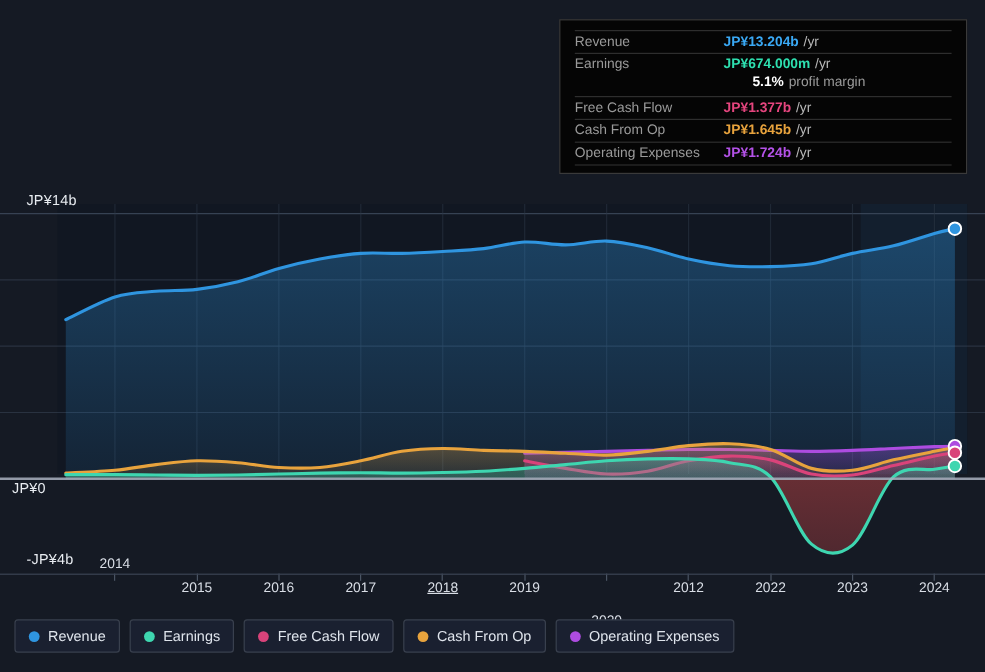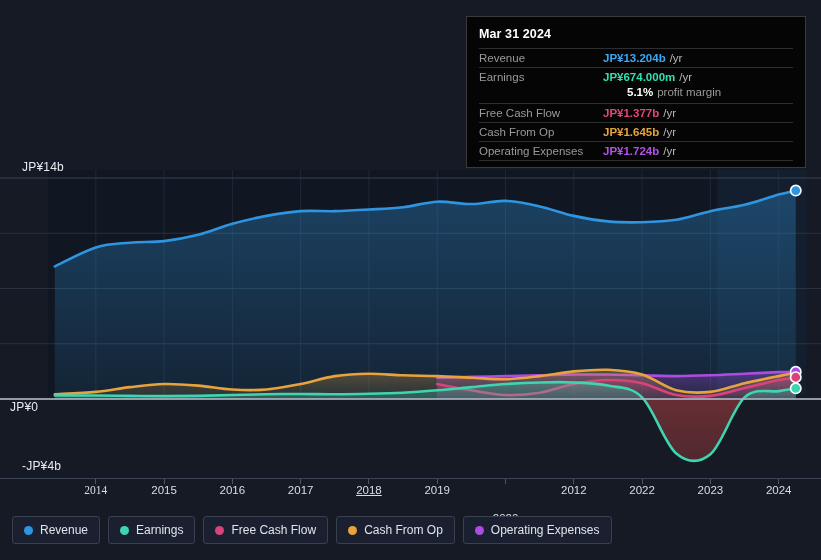--- a/index.html
+++ b/index.html
@@ -163,21 +163,21 @@
         <circle cx="795.7567567567506" cy="207.26307142857144" r="5.2" fill="#d9437a" stroke="#ffffff" stroke-width="1.6"></circle>
         <circle cx="795.7567567567506" cy="218.36042857142854" r="5.2" fill="#3ed6b0" stroke="#ffffff" stroke-width="1.6"></circle>
       </svg>
   </div>
 
   <div class="y-label" style="left:22px; top:160px;">JP¥14b</div>
   <div class="y-label" style="left:10px; top:392px;margin-top:8px;">JP¥0</div>
   <div class="y-label" style="left:22px; top:459px;">-JP¥4b</div>
 
   <div id="x-axis">
-      <div class="x-label" style="left: 95.8018px; top: 484px; font-family: Liberation Serif, serif;">2014</div>
+      <div class="x-label" style="left: 95.8018px; top: 464px;">2014</div>
       <div style="position: absolute; left: 95.3018px; top: 478px; width: 1px; height: 6px; background: rgb(74, 84, 99);"></div>
       <div class="x-label" style="left: 164.09px; top: 484px;">2015</div>
       <div style="position: absolute; left: 163.59px; top: 478px; width: 1px; height: 6px; background: rgb(74, 84, 99);"></div>
       <div class="x-label" style="left: 232.378px; top: 484px; text-align: center;">2016</div>
       <div style="position: absolute; left: 231.878px; top: 478px; width: 1px; height: 6px; background: rgb(74, 84, 99);"></div>
       <div class="x-label" style="left: 300.667px; top: 484px;">2017</div>
       <div style="position: absolute; left: 300.167px; top: 478px; width: 1px; height: 6px; background: rgb(74, 84, 99);"></div>
       <div class="x-label" style="left: 368.955px; top: 484px; text-decoration: underline;">2018</div>
       <div style="position: absolute; left: 368.455px; top: 478px; width: 1px; height: 6px; background: rgb(74, 84, 99);"></div>
       <div class="x-label" style="left: 437.243px; top: 484px;">2019</div>
@@ -189,21 +189,20 @@
       <div class="x-label" style="left: 642.108px; top: 484px;">2022</div>
       <div style="position: absolute; left: 641.608px; top: 478px; width: 1px; height: 6px; background: rgb(74, 84, 99);"></div>
       <div class="x-label" style="left: 710.396px; top: 484px;">2023</div>
       <div style="position: absolute; left: 709.896px; top: 478px; width: 1px; height: 6px; background: rgb(74, 84, 99);"></div>
       <div class="x-label" style="left: 778.685px; top: 484px;">2024</div>
       <div style="position: absolute; left: 778.185px; top: 478px; width: 1px; height: 6px; background: rgb(74, 84, 99);"></div>
       <div style="position: absolute; left: 0px; top: 478px; width: 821px; height: 1px; background: rgb(59, 68, 84);"></div>
     </div>
 
   <div id="tooltip">
-    <div class="tt-date">Mar 31 2024</div>
     <div id="tt-rows">
         <div class="tt-row">
           <span class="tt-label">Revenue</span>
           <span class="tt-val" style="color: rgb(58, 169, 245);">JP¥13.204b</span>
           <span class="tt-unit">/yr</span>
         </div>
         <div class="tt-row">
           <span class="tt-label">Earnings</span>
           <span class="tt-val" style="color: rgb(46, 224, 176);">JP¥674.000m</span>
           <span class="tt-unit">/yr</span>

